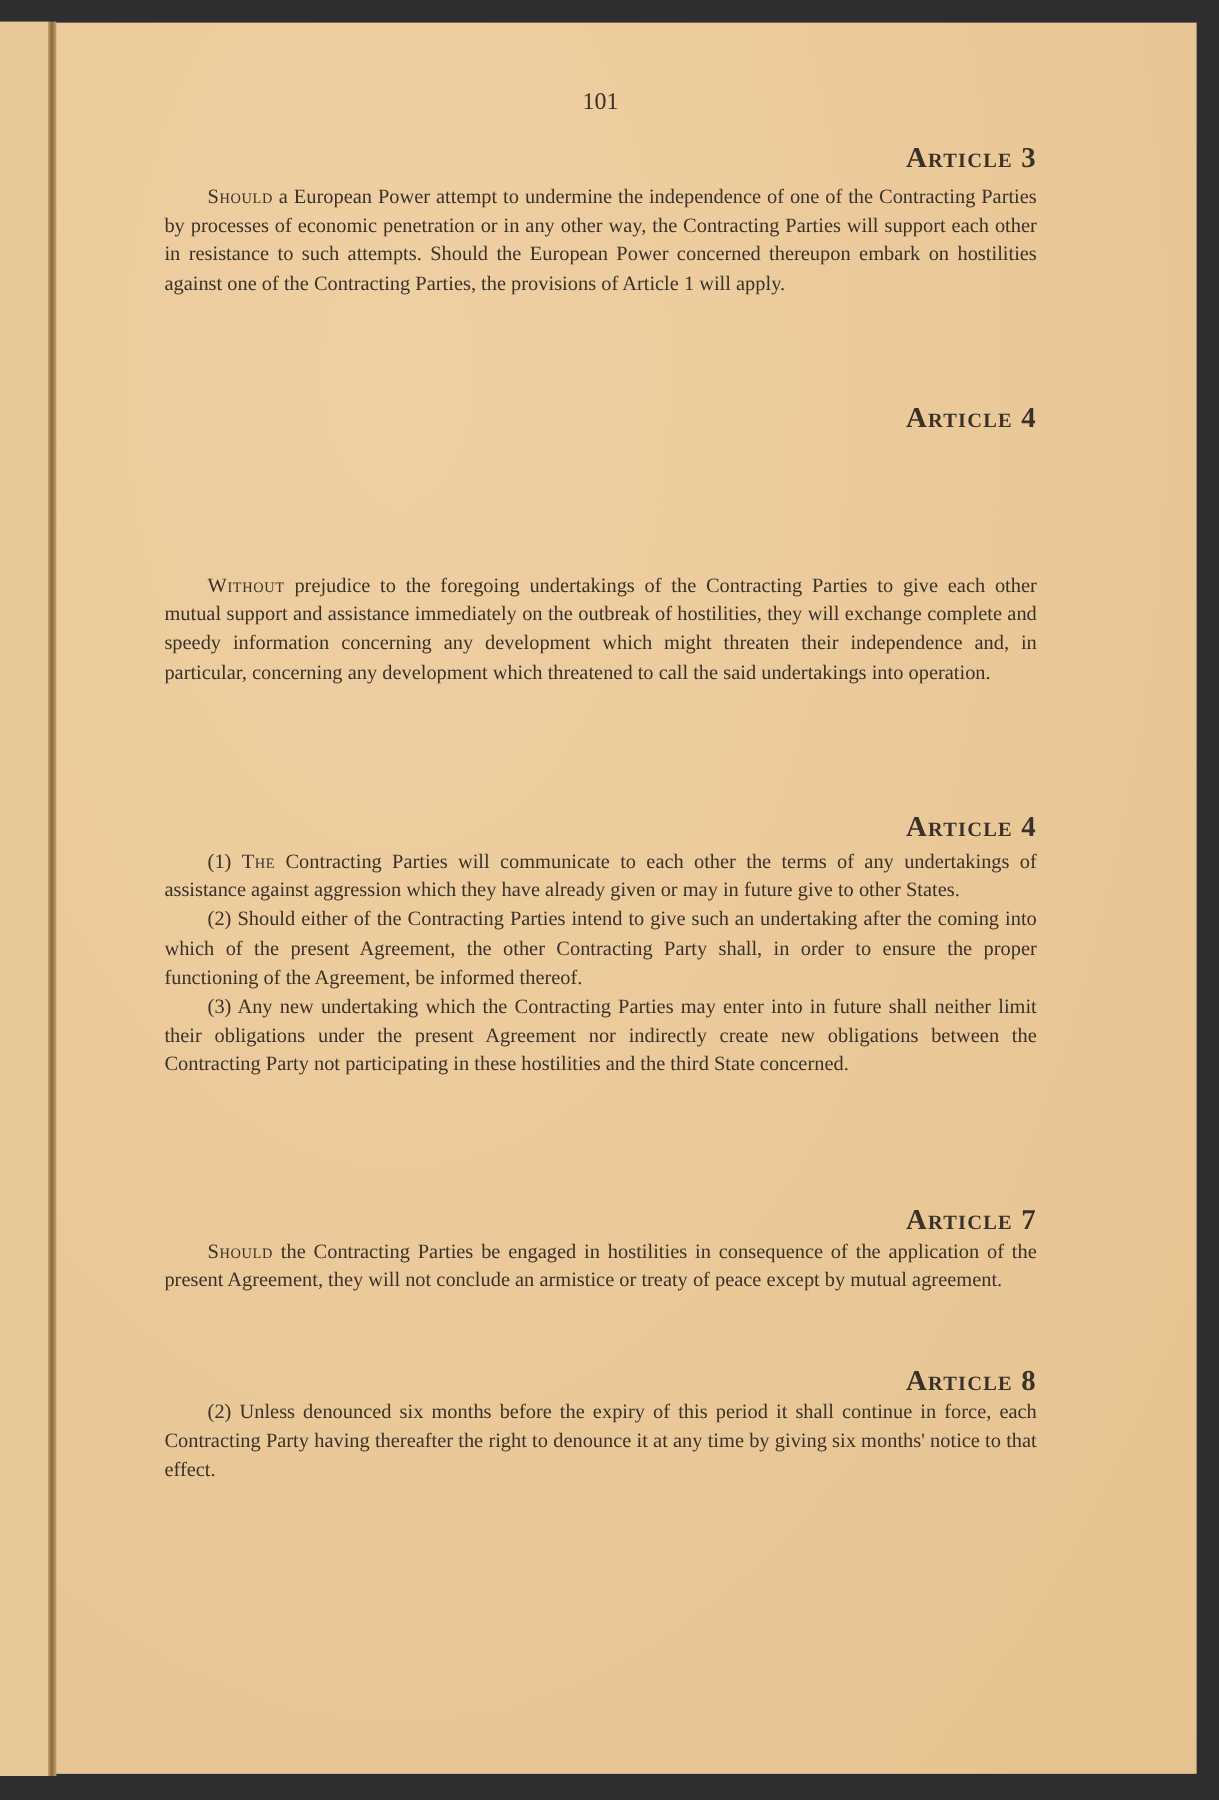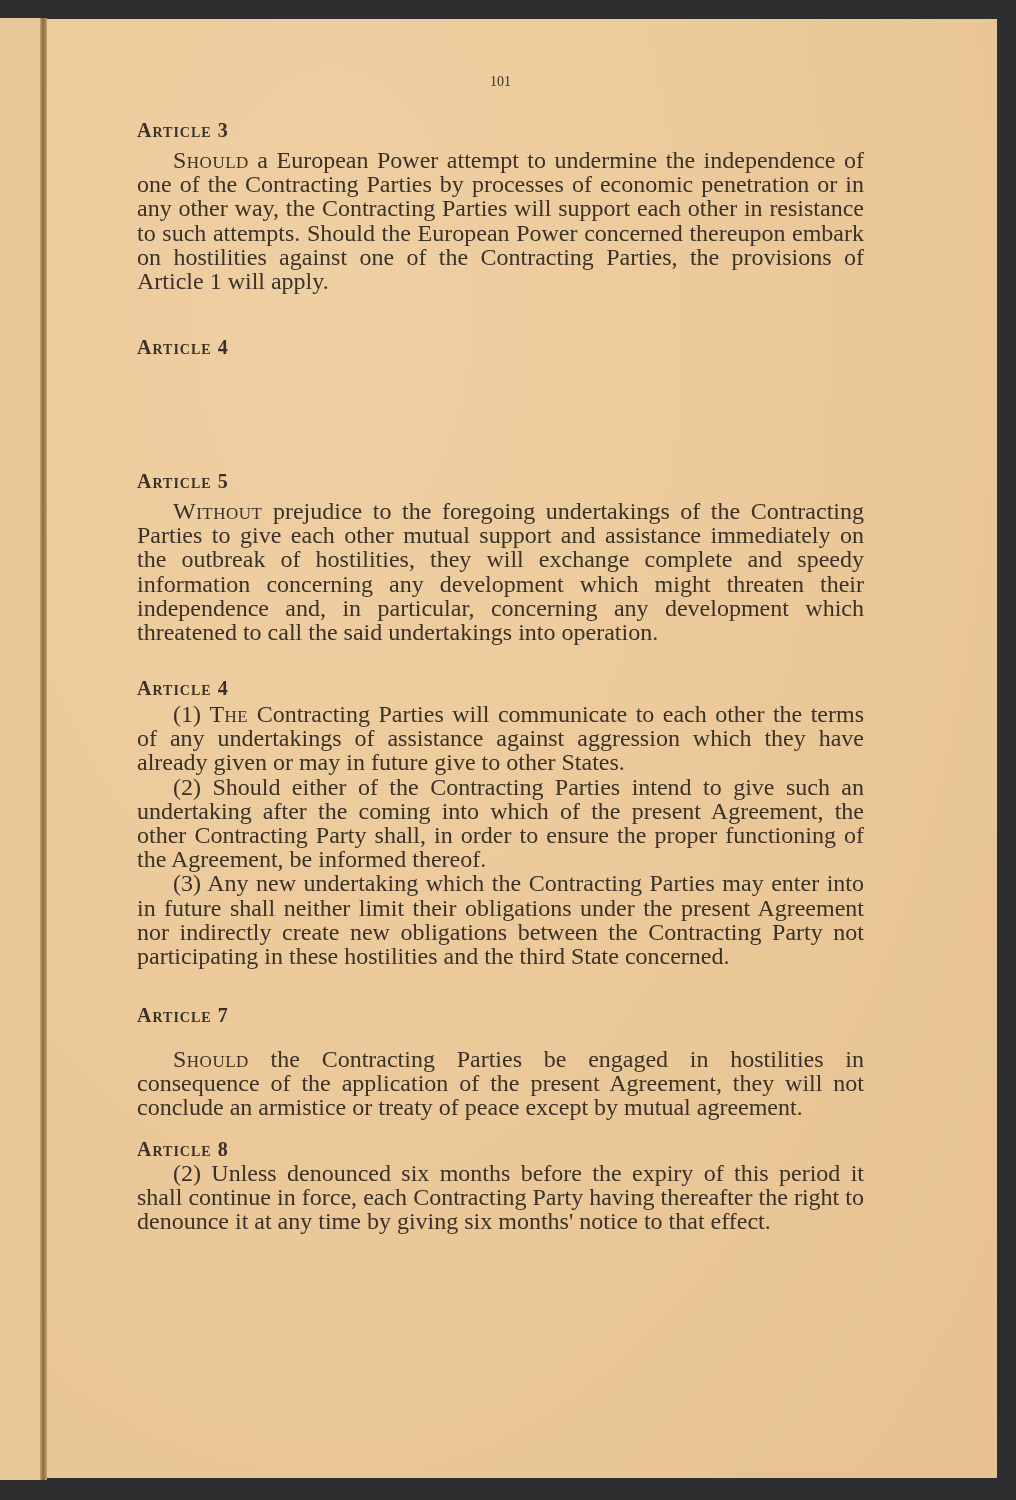--- a/index.html
+++ b/index.html
@@ -2,23 +2,23 @@
 <html><head>
 <meta charset="utf-8">
 <style>
   html, body { margin:0; padding:0; }
   body { width:1016px; height:1500px; background:#2e2d30; position:relative; overflow:hidden; }
   .spine { position:absolute; left:0; top:18px; width:40px; height:1462px; background:#e8c898; }
   .gutter-line { position:absolute; left:40px; top:18px; width:7px; height:1462px; background:linear-gradient(90deg,#c9a06a,#8a6a3e 45%,#c5a070); }
   .page { position:absolute; left:47px; top:19px; width:950px; height:1459px;
           background:#eccb9c; background-image:radial-gradient(ellipse at 30% 20%, #efd0a3 0%, #eac797 60%, #e6c290 100%); }
   .content { position:absolute; left:137px; width:727px; font-family:"Liberation Serif","DejaVu Serif",serif; color:#3a3128; }
-  .folio { position:absolute; top:74px; left:0; width:100%; text-align:center; font-size:14px; }
-  .heading { text-align:left; font-size:20px; letter-spacing:1px; font-variant:small-caps; margin:0; }
-  .para { font-size:24px; line-height:24.2px; text-align:justify; text-indent:36px; margin:0; }
+  .folio { position:absolute; top:74px; left:0; width:100%; text-align:center; font-size:20px; }
+  .heading { text-align:right; font-size:24px; letter-spacing:1px; font-variant:small-caps; margin:0; }
+  .para { font-size:17px; line-height:24.2px; text-align:justify; text-indent:36px; margin:0; }
   .sc { font-variant:small-caps; letter-spacing:0.5px; }
   .block { position:absolute; left:0; width:100%; }
 </style>
 </head>
 <body>
 
 <div class="spine"></div>
 <div class="gutter-line"></div>
 <div class="page"></div>
 
@@ -28,33 +28,32 @@
   <div class="block" style="top:119px;">
     <h3 class="heading">Article 3</h3>
     <p class="para" style="margin-top:6px;"><span class="sc">Should</span><span> a European Power attempt to undermine the independence of one of the Contracting Parties by processes of economic penetration or in any other way, the Contracting Parties will support each other in resistance to such attempts.  Should the European Power concerned thereupon embark on hostilities against one of the Contracting Parties, the provisions of Article 1 will apply.</span></p>
   </div>
 
   <div class="block" style="top:336px;">
     <h3 class="heading">Article 4</h3>
   </div>
 
   <div class="block" style="top:470px;">
-    <h3 class="heading">Article 5</h3>
     <p class="para" style="margin-top:6px;"><span class="sc">Without</span><span> prejudice to the foregoing undertakings of the Contracting Parties to give each other mutual support and assistance immediately on the outbreak of hostilities, they will exchange complete and speedy information concerning any development which might threaten their independence and, in particular, concerning any development which threatened to call the said undertakings into operation.</span></p>
   </div>
 
   <div class="block" style="top:677px;">
     <h3 class="heading">Article 4</h3>
     <p class="para" style="margin-top:2px;"><span>(1) </span><span class="sc">The</span><span> Contracting Parties will communicate to each other the terms of any undertakings of assistance against aggression which they have already given or may in future give to other States.</span></p>
     <p class="para"><span>(2) </span><span>Should either of the Contracting Parties intend to give such an undertaking after the coming into which of the present Agreement, the other Contracting Party shall, in order to ensure the proper functioning of the Agreement, be informed thereof.</span></p>
     <p class="para"><span>(3) </span><span>Any new undertaking which the Contracting Parties may enter into in future shall neither limit their obligations under the present Agreement nor indirectly create new obligations between the Contracting Party not participating in these hostilities and the third State concerned.</span></p>
   </div>
 
   <div class="block" style="top:1004px;">
     <h3 class="heading">Article 7</h3>
-    <p class="para" style="margin-top:20px;"><span class="sc">Should</span><span> the Contracting Parties be engaged in hostilities in consequence of the application of the present Agreement, they will not conclude an armistice or treaty of peace except by mutual agreement.</span></p>
+    <p class="para" style="margin-top:0;"><span class="sc">Should</span><span> the Contracting Parties be engaged in hostilities in consequence of the application of the present Agreement, they will not conclude an armistice or treaty of peace except by mutual agreement.</span></p>
   </div>
 
   <div class="block" style="top:1138px;">
     <h3 class="heading">Article 8</h3>
     <p class="para"><span>(2) </span><span>Unless denounced six months before the expiry of this period it shall continue in force, each Contracting Party having thereafter the right to denounce it at any time by giving six months' notice to that effect.</span></p>
   </div>
 </div>
 
 </body></html>

